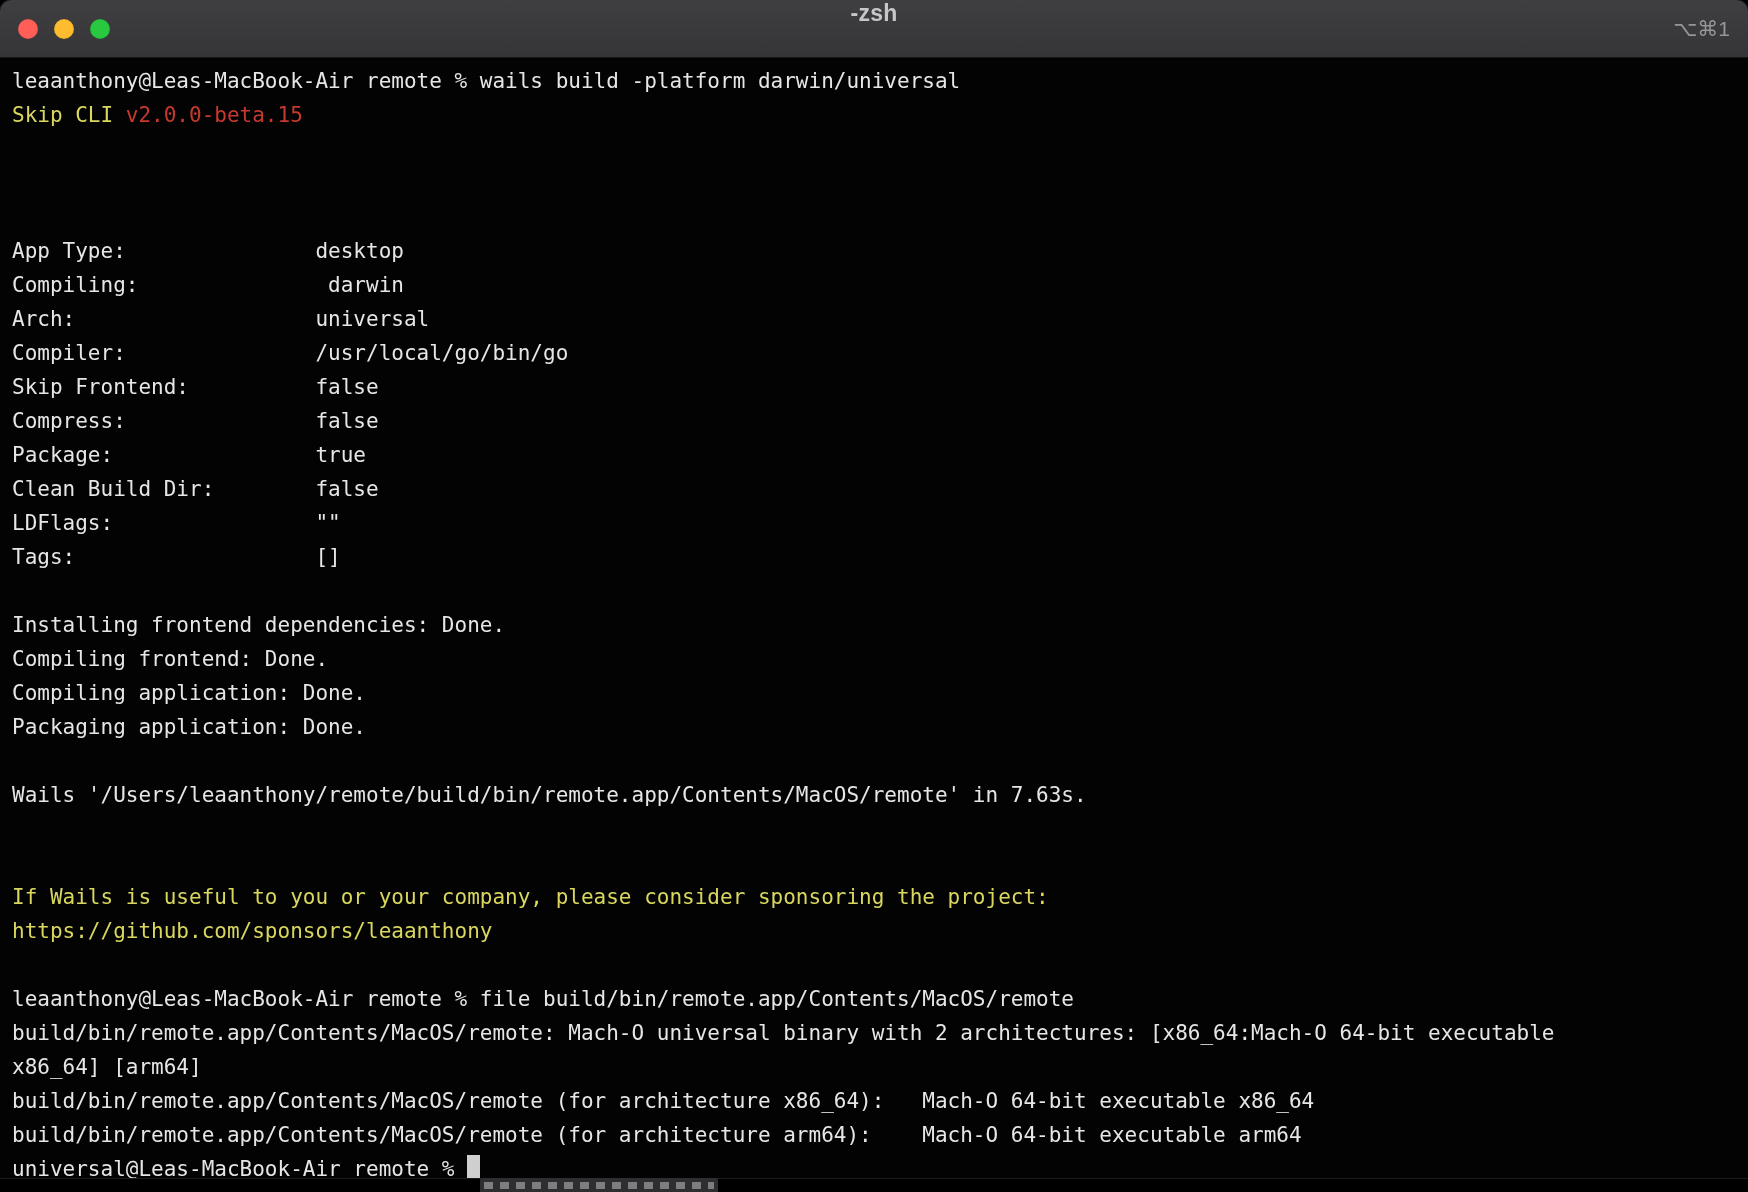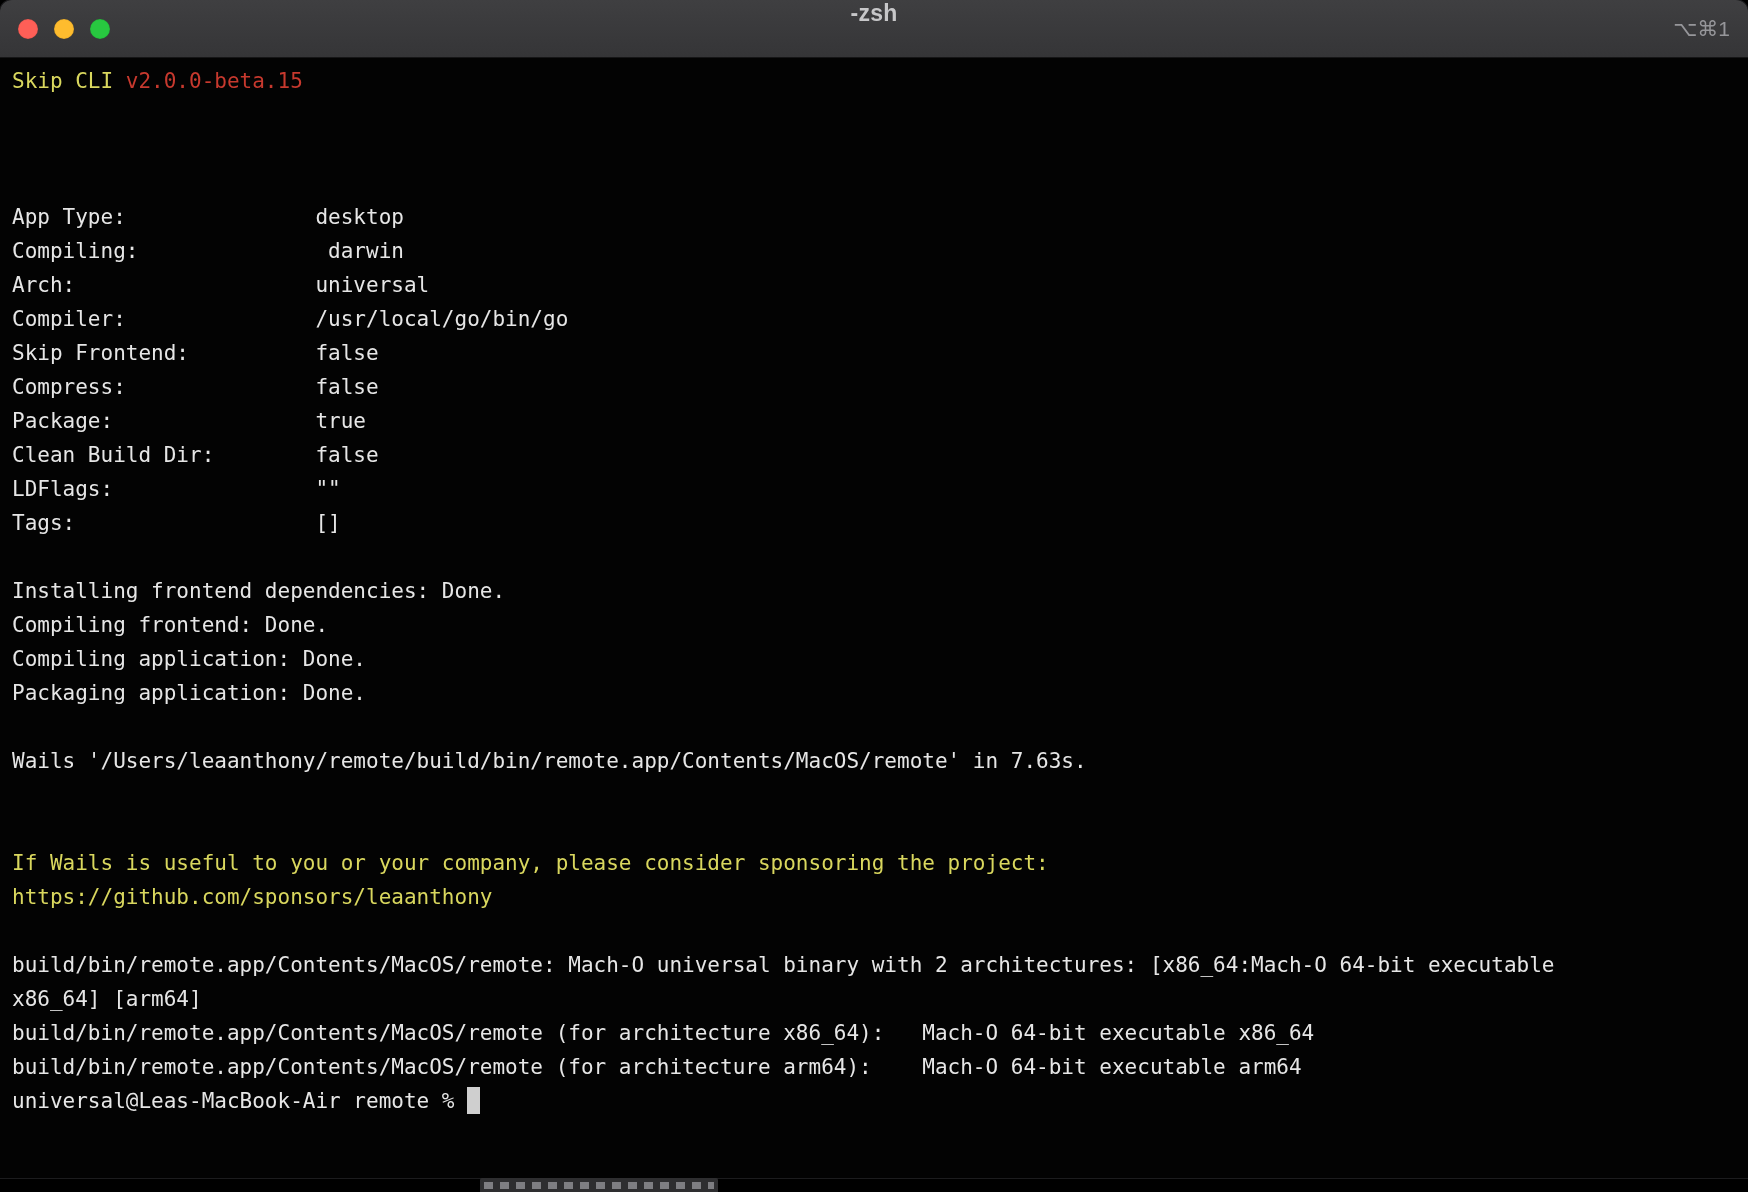--- a/index.html
+++ b/index.html
@@ -108,20 +108,21 @@
   <div class="titlebar">
     <div class="traffic-lights">
       <span class="tl red"></span>
       <span class="tl yellow"></span>
       <span class="tl green"></span>
     </div>
     <div class="title">-zsh</div>
     <div class="shortcut">⌥⌘1</div>
   </div>
   <div class="terminal" id="terminal">
+      <div class="line"><span class="seg fg">leaanthony@Leas-MacBook-Air remote % wails build -platform darwin/universal</span></div>
       <div class="line"><span class="seg yellow">Skip CLI </span><span class="seg red">v2.0.0-beta.15</span></div>
       <div class="line"></div>
       <div class="line"></div>
       <div class="line"></div>
       <div class="line"><span class="seg fg">App Type:               desktop</span></div>
       <div class="line"><span class="seg fg">Compiling:               darwin</span></div>
       <div class="line"><span class="seg fg">Arch:                   universal</span></div>
       <div class="line"><span class="seg fg">Compiler:               /usr/local/go/bin/go</span></div>
       <div class="line"><span class="seg fg">Skip Frontend:          false</span></div>
       <div class="line"><span class="seg fg">Compress:               false</span></div>
@@ -134,20 +135,21 @@
       <div class="line"><span class="seg fg">Compiling frontend: Done.</span></div>
       <div class="line"><span class="seg fg">Compiling application: Done.</span></div>
       <div class="line"><span class="seg fg">Packaging application: Done.</span></div>
       <div class="line"></div>
       <div class="line"><span class="seg fg">Wails '/Users/leaanthony/remote/build/bin/remote.app/Contents/MacOS/remote' in 7.63s.</span></div>
       <div class="line"></div>
       <div class="line"></div>
       <div class="line"><span class="seg yellow">If Wails is useful to you or your company, please consider sponsoring the project:</span></div>
       <div class="line"><span class="seg yellow">https://github.com/sponsors/leaanthony</span></div>
       <div class="line"></div>
+      <div class="line"><span class="seg fg">leaanthony@Leas-MacBook-Air remote % file build/bin/remote.app/Contents/MacOS/remote</span></div>
       <div class="line"><span class="seg fg">build/bin/remote.app/Contents/MacOS/remote: Mach-O universal binary with 2 architectures: [x86_64:Mach-O 64-bit executable</span></div>
       <div class="line"><span class="seg fg">x86_64] [arm64]</span></div>
       <div class="line"><span class="seg fg">build/bin/remote.app/Contents/MacOS/remote (for architecture x86_64):   Mach-O 64-bit executable x86_64</span></div>
       <div class="line"><span class="seg fg">build/bin/remote.app/Contents/MacOS/remote (for architecture arm64):    Mach-O 64-bit executable arm64</span></div>
       <div class="line"><span class="seg fg">universal@Leas-MacBook-Air remote % </span><span class="cursor"></span></div>
     </div>
 </div>
 
 <div class="bg-fragment"></div>
 

